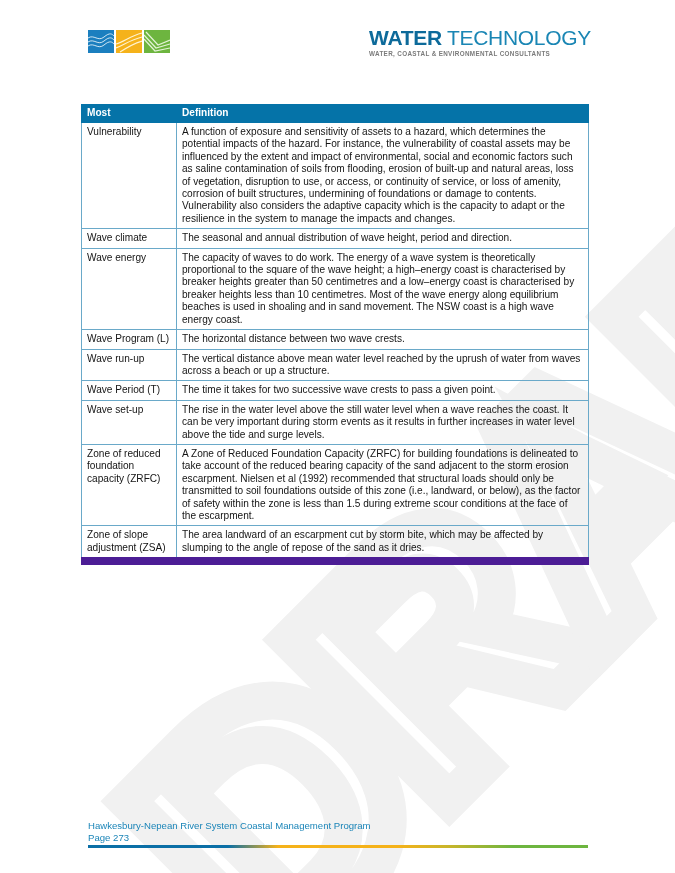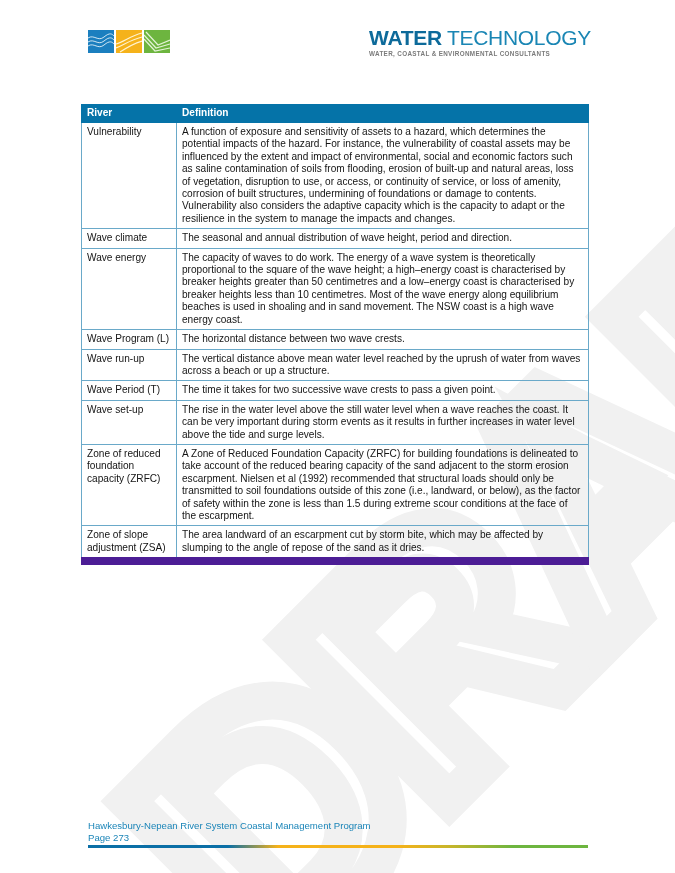--- a/index.html
+++ b/index.html
@@ -87,21 +87,21 @@
 </div>
 
 <div class="logo-right">
   <div class="brand"><b>WATER</b> <span>TECHNOLOGY</span></div>
   <div class="tag">WATER, COASTAL &amp; ENVIRONMENTAL CONSULTANTS</div>
 </div>
 
 <table class="defs">
   <thead>
     <tr>
-      <th>River</th>
+      <th>Most</th>
       <th>Definition</th>
     </tr>
   </thead>
   <tbody>
     <tr>
       <td class="term">Vulnerability</td>
       <td>A function of exposure and sensitivity of assets to a hazard, which determines the potential impacts of the hazard. For instance, the vulnerability of coastal assets may be influenced by the extent and impact of environmental, social and economic factors such as saline contamination of soils from flooding, erosion of built-up and natural areas, loss of vegetation, disruption to use, or access, or continuity of service, or loss of amenity, corrosion of built structures, undermining of foundations or damage to contents. Vulnerability also considers the adaptive capacity which is the capacity to adapt or the resilience in the system to manage the impacts and changes.</td>
     </tr>
     <tr>
       <td class="term">Wave climate</td>

